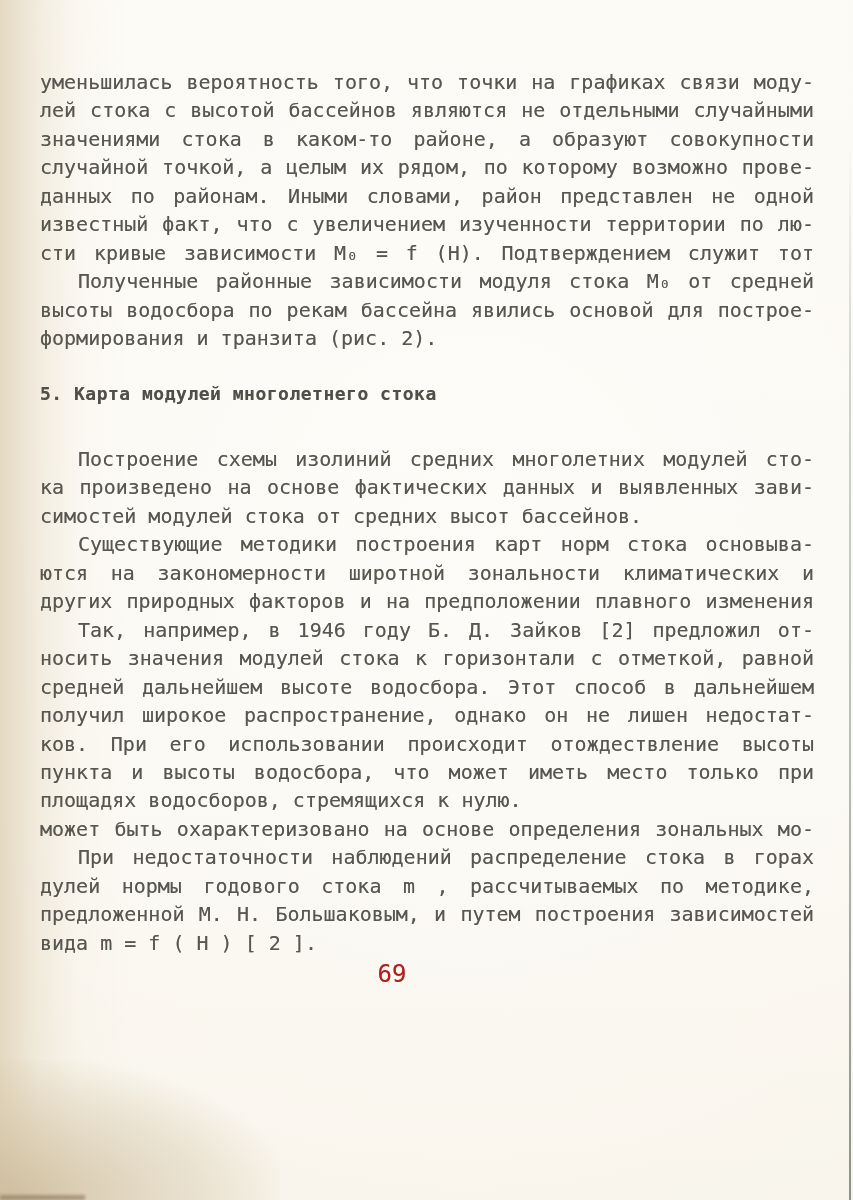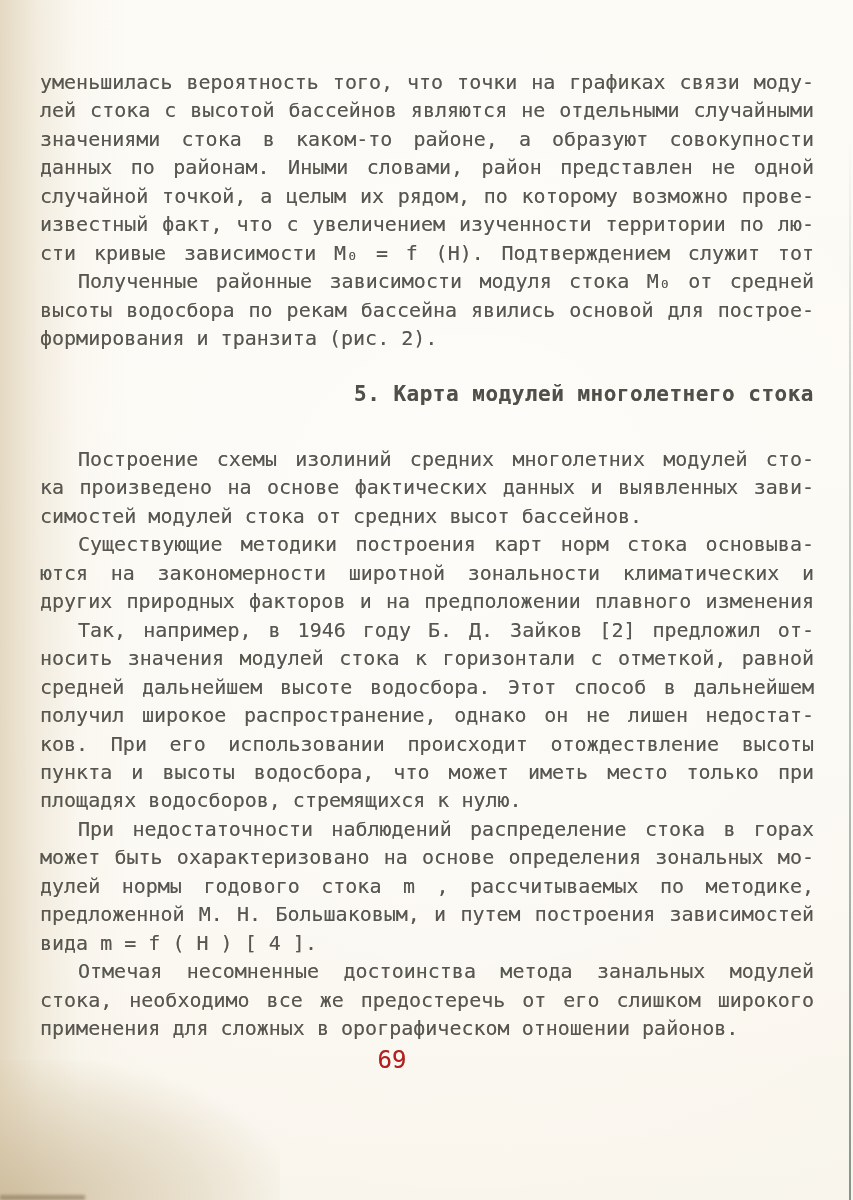--- a/index.html
+++ b/index.html
@@ -75,23 +75,23 @@
     text-shadow: 0 0 0.6px rgba(90,88,80,0.55);
   }
   .para { margin: 0; }
   .line { white-space: normal; }
   .line.just {
     text-align: justify;
     text-align-last: justify;
   }
   .line.indent { text-indent: 38px; }
   .heading {
-    text-align: right;
+    text-align: left;
     font-weight: bold;
-    font-size: 21px;
+    font-size: 18px;
     color: #504f48;
     margin: 27px 0 37px 0;
     letter-spacing: 0.5px;
   }
   .page-number {
     text-align: center;
     padding-right: 70px; 
     font-size: 24px;
     color: #b91c1c;
     margin-top: 3px;
@@ -103,22 +103,22 @@
 <div class="page">
   <div class="left-shade"></div>
   <div class="corner-shade"></div>
   <div class="bottom-sliver"></div>
   <div class="right-line"></div>
   <main class="content" id="content">
       <div class="para">
         <div class="line just">уменьшилась вероятность того, что точки на графиках связи моду-</div>
         <div class="line just">лей стока с высотой бассейнов являются не отдельными случайными</div>
         <div class="line just">значениями стока в каком-то районе, а образуют совокупности</div>
+        <div class="line just">случайной точкой, а целым их рядом, по которому возможно прове-</div>
         <div class="line just">данных по районам. Иными словами, район представлен не одной</div>
-        <div class="line just">случайной точкой, а целым их рядом, по которому возможно прове-</div>
         <div class="line just">известный факт, что с увеличением изученности территории по лю-</div>
         <div class="line just">сти кривые зависимости М₀ = f (Н). Подтверждением служит тот</div>
       </div>
       <div class="para">
         <div class="line just indent">Полученные районные зависимости модуля стока М₀ от средней</div>
         <div class="line just">высоты водосбора по рекам бассейна явились основой для построе-</div>
         <div class="line">формирования и транзита (рис. 2).</div>
       </div>
       <div class="heading">5. Карта модулей многолетнего стока</div>
       <div class="para">
@@ -134,26 +134,21 @@
       <div class="para">
         <div class="line just indent">Так, например, в 1946 году Б. Д. Зайков [2] предложил от-</div>
         <div class="line just">носить значения модулей стока к горизонтали с отметкой, равной</div>
         <div class="line just">средней дальнейшем высоте водосбора. Этот способ в дальнейшем</div>
         <div class="line just">получил широкое распространение, однако он не лишен недостат-</div>
         <div class="line just">ков. При его использовании происходит отождествление высоты</div>
         <div class="line just">пункта и высоты водосбора, что может иметь место только при</div>
         <div class="line">площадях водосборов, стремящихся к нулю.</div>
       </div>
       <div class="para">
+        <div class="line just">может быть охарактеризовано на основе определения зональных мо-</div>
         <div class="line just indent">При недостаточности наблюдений распределение стока в горах</div>
-        <div class="line just">может быть охарактеризовано на основе определения зональных мо-</div>
         <div class="line just">дулей нормы годового стока m , рассчитываемых по методике,</div>
         <div class="line just">предложенной М. Н. Большаковым, и путем построения зависимостей</div>
-        <div class="line">вида m = f ( Н ) [ 4 ].</div>
-      </div>
-      <div class="para">
-        <div class="line just indent">Отмечая несомненные достоинства метода занальных модулей</div>
-        <div class="line just">стока, необходимо все же предостеречь от его слишком широкого</div>
-        <div class="line">применения для сложных в орографическом отношении районов.</div>
+        <div class="line">вида m = f ( Н ) [ 2 ].</div>
       </div>
       <div class="page-number">69</div>
     </main>
 </div>
 
 </body></html>

